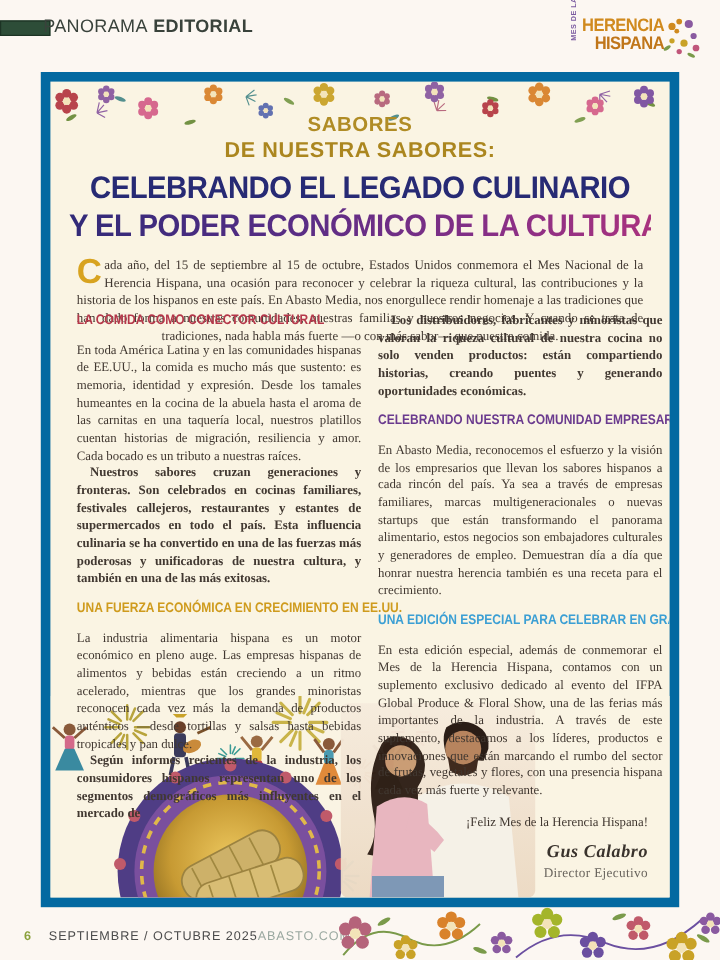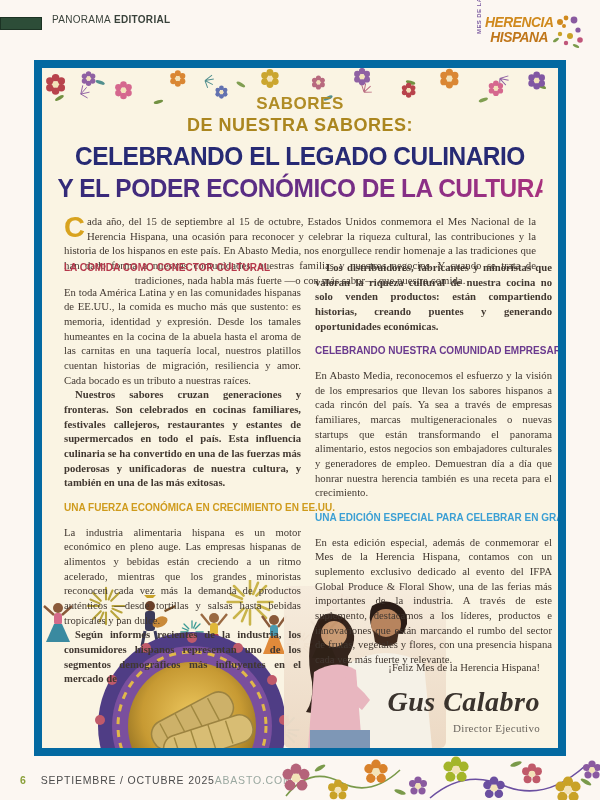--- a/index.html
+++ b/index.html
@@ -5,28 +5,28 @@
   * { margin:0; padding:0; box-sizing:border-box; }
   body { background:#e8e8e8; font-family:"Liberation Sans", sans-serif; }
   .page {
     position:relative; width:600px; height:800px; margin:0 auto;
     background:#fcf7f2; overflow:hidden;
   }
   
   .masthead { position:absolute; top:0; left:0; width:600px; height:58px; }
   .green-bar { position:absolute; top:17px; left:0; width:42px; height:13px;
     background:#2d4d38; border:1.5px solid #1c3324; }
-  .kicker { position:absolute; top:14px; left:52px; font-size:10px; color:#39423b;
+  .kicker { position:absolute; top:14px; left:36px; font-size:15px; color:#39423b;
     letter-spacing:.3px; }
   .kicker b { font-weight:bold; }
   .hh-logo { position:absolute; top:10px; right:14px; width:110px; height:42px; }
   .hh-vert { position:absolute; left:0; top:24px; font-size:6px; font-weight:bold;
     color:#7a5aa0; transform:rotate(-90deg); transform-origin:left top; letter-spacing:.4px;
     white-space:nowrap; }
-  .hh-words { position:absolute; left:9px; top:4px; line-height:1; text-align:center;font-style:italic; }
+  .hh-words { position:absolute; left:9px; top:4px; line-height:1; text-align:right; }
   .hh-l1 { font-size:15px; font-weight:bold; color:#d08a1e; letter-spacing:-.5px;
     transform:scaleX(.92); transform-origin:left; }
   .hh-l2 { font-size:15px; font-weight:bold; color:#c0761a; letter-spacing:-.5px;
     transform:scaleX(.92); transform-origin:left; }
   .hh-flowers { position:absolute; right:0; top:0; }
 
   
   .feature { position:absolute; top:60px; left:34px; width:532px; height:696px;
     background:#faf4e3; border:8px solid #0369a1; overflow:hidden; }
   .garland { position:absolute; top:0; left:0; width:100%; height:58px; pointer-events:none; }
@@ -59,21 +59,21 @@
   .h-purple { color:#6a3a8e; } .h-blue { color:#3b9fd4; }
 
   
   .bottom-art { position:absolute; left:0; bottom:0; width:532px; height:168px; z-index:1; }
 
   .closing { position:absolute; right:18px; bottom:12px; width:228px; z-index:3;
     font-size:10.7px; line-height:1.37; text-align:justify; }
   .closing .felix { text-align:right; margin-top:0; }
   .signature { margin-top:8px; text-align:right; }
   .sig-name { font-family:"Liberation Serif", serif; font-style:italic; font-weight:bold;
-    font-size:28px; color:#3a332d; letter-spacing:.5px; }
+    font-size:15px; color:#3a332d; letter-spacing:.5px; }
   .sig-role { font-size:11px; color:#6a655e; margin-top:0; letter-spacing:.3px; }
 
   
   .footer { position:absolute; left:0; bottom:0; width:600px; height:44px; }
   .folio { position:absolute; left:20px; bottom:14px; font-size:10.5px; letter-spacing:.8px; }
   .folio .num { color:#8aa03a; font-weight:bold; margin-right:14px; }
   .folio .issue { color:#4c4c4c; }
   .folio .site { color:#9aa8a0; }
   .footer-flowers { position:absolute; right:0; bottom:0; }
 </style>

